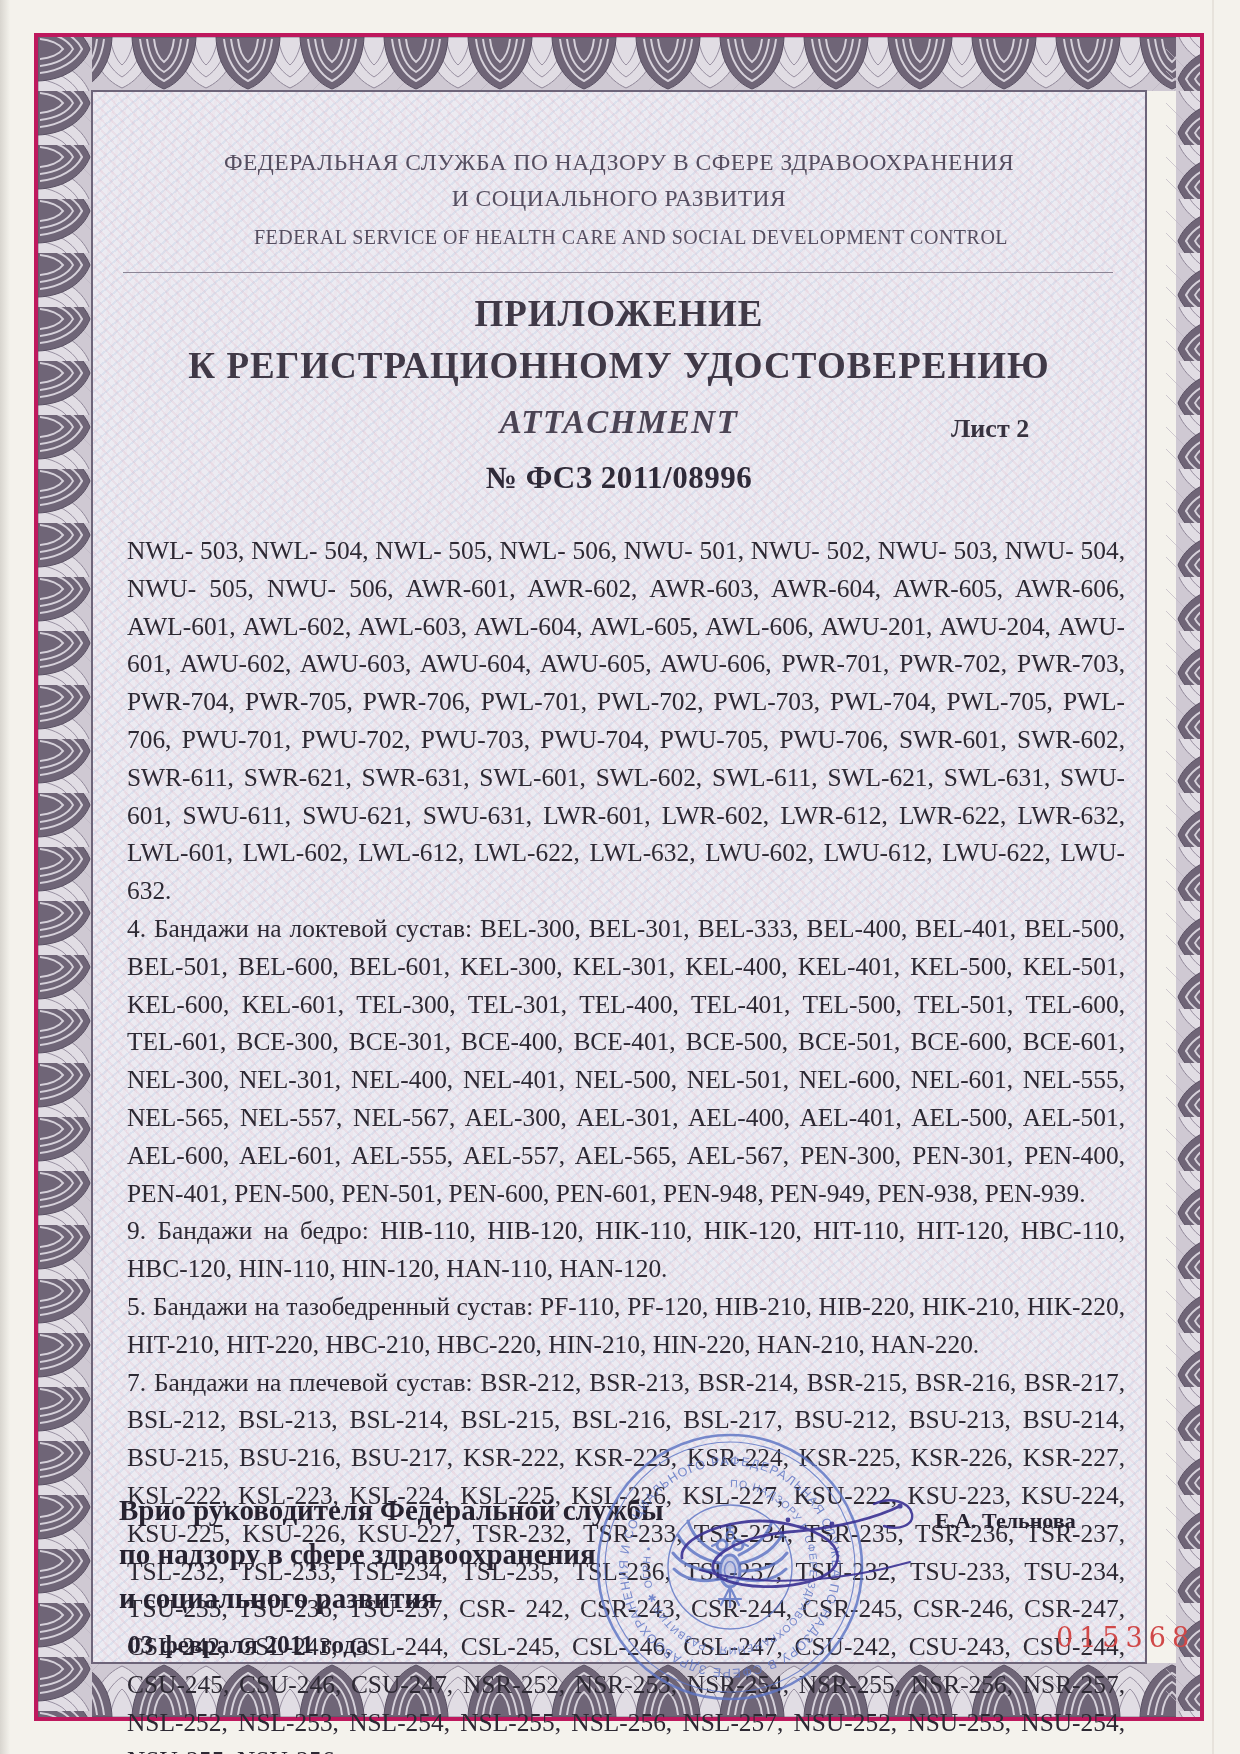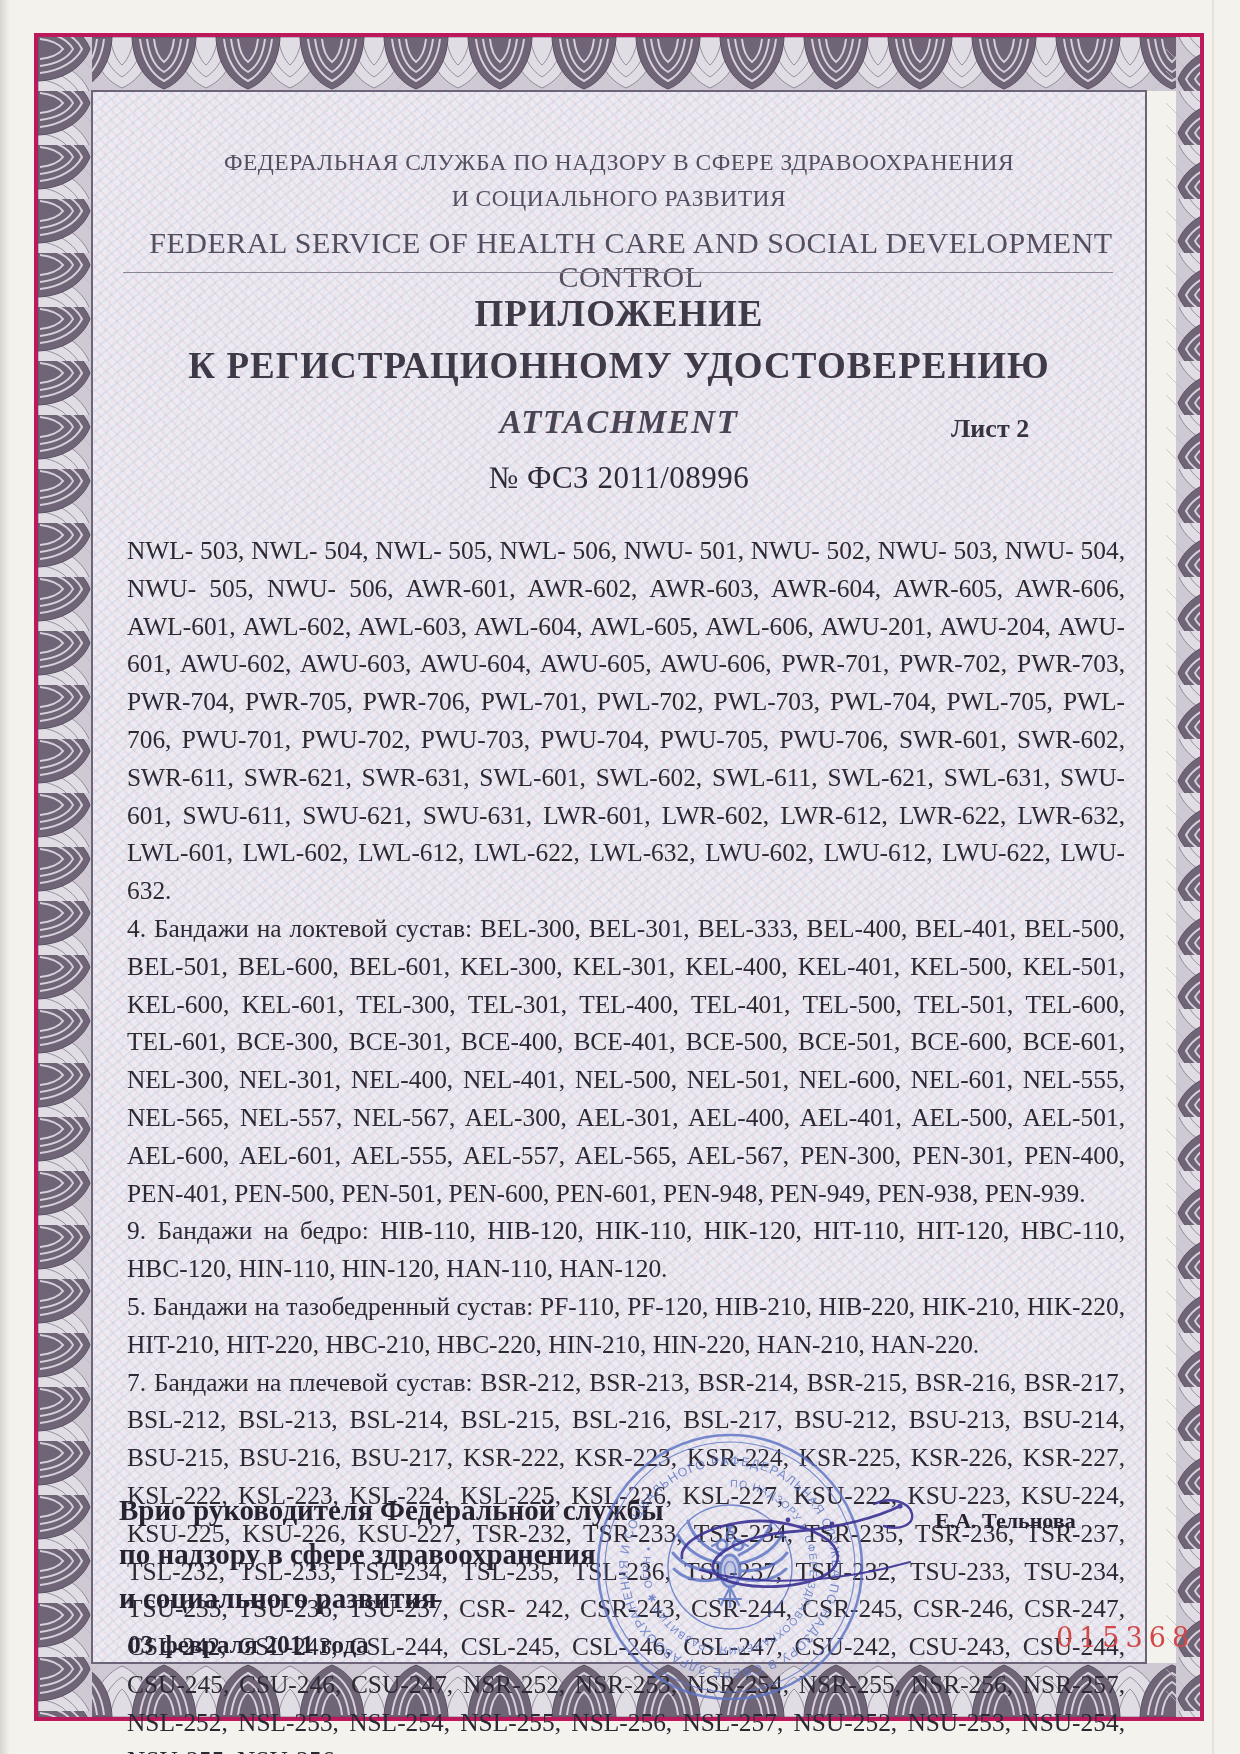--- a/index.html
+++ b/index.html
@@ -30,32 +30,32 @@
     background-image:
       repeating-linear-gradient(47deg, rgba(222,168,188,.18) 0 2px, rgba(0,0,0,0) 2px 7px),
       repeating-linear-gradient(-39deg, rgba(156,186,220,.20) 0 2px, rgba(0,0,0,0) 2px 8px),
       repeating-linear-gradient(101deg, rgba(233,201,212,.14) 0 3px, rgba(0,0,0,0) 3px 11px);
     color:#2e2a35;
   }
 
   .agency{position:absolute;left:0;right:0;top:52px;text-align:center;
     color:#554e60;font-size:23.5px;line-height:36px;letter-spacing:.5px;}
   .agency-en{position:absolute;left:0;right:0;top:134px;text-align:center;
-    color:#554e60;font-size:30px;letter-spacing:.5px;margin-left:24px;}
+    color:#554e60;font-size:20px;letter-spacing:.5px;margin-left:24px;}
   .header-rule{position:absolute;left:30px;right:32px;top:180px;height:0;
     border-top:1.5px solid #8b8494;}
 
   .title-ru{position:absolute;left:0;right:0;top:196px;text-align:center;
     font-weight:bold;font-size:37px;line-height:52px;color:#403947;letter-spacing:1px;}
   .title-en{position:absolute;left:0;right:0;top:312px;text-align:center;
     font-weight:bold;font-size:33px;color:#4b4454;letter-spacing:1.5px;font-style:italic;}
   .sheet-label{position:absolute;left:858px;top:322px;
     font-weight:bold;font-size:26px;color:#37323f;}
   .doc-number{position:absolute;left:0;right:0;top:368px;text-align:center;
-    font-weight:normal;font-size:31px;color:#2f2a38;letter-spacing:.5px;}
+    font-weight:bold;font-size:31px;color:#2f2a38;letter-spacing:.5px;}
 
   .body-text{position:absolute;left:34px;top:440px;width:998px;
     font-size:25.4px;line-height:37.8px;text-align:justify;color:#2d2933;}
   .body-par{margin:0;}
 
   .sig-block{position:absolute;left:26px;top:1396px;
     font-weight:bold;font-size:29px;line-height:44px;color:#262230;}
   .sig-date{font-weight:bold;font-size:25.5px;padding-left:9px;margin-top:3px;color:#262230;}
   .signer-name{position:absolute;left:842px;top:1416px;
     font-weight:bold;font-size:22px;color:#262230;}

